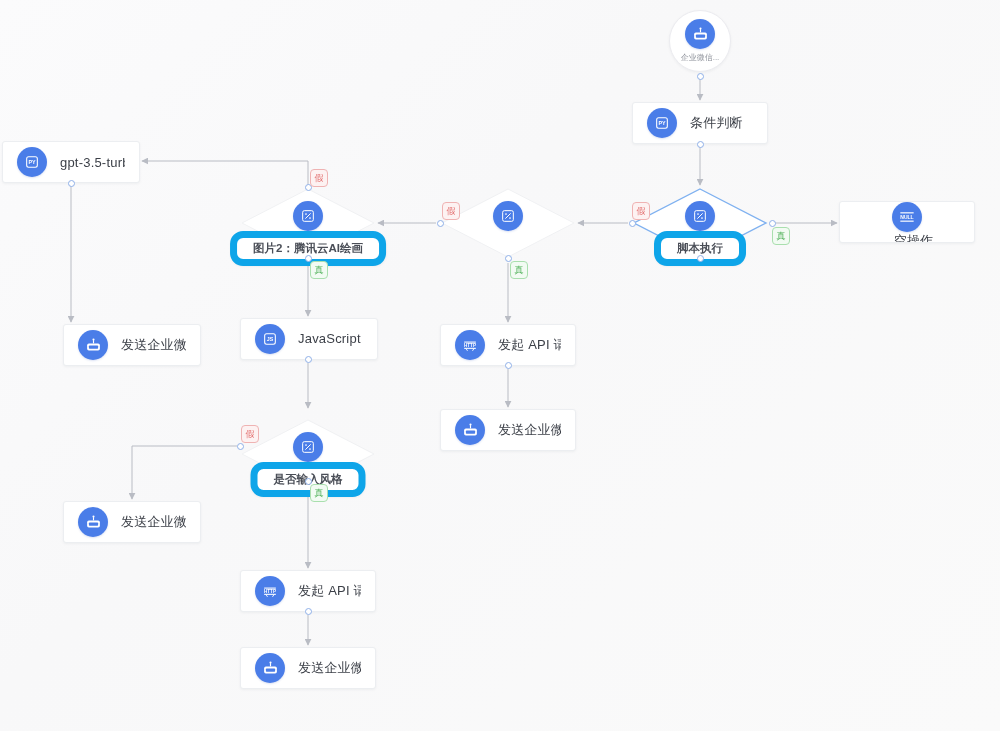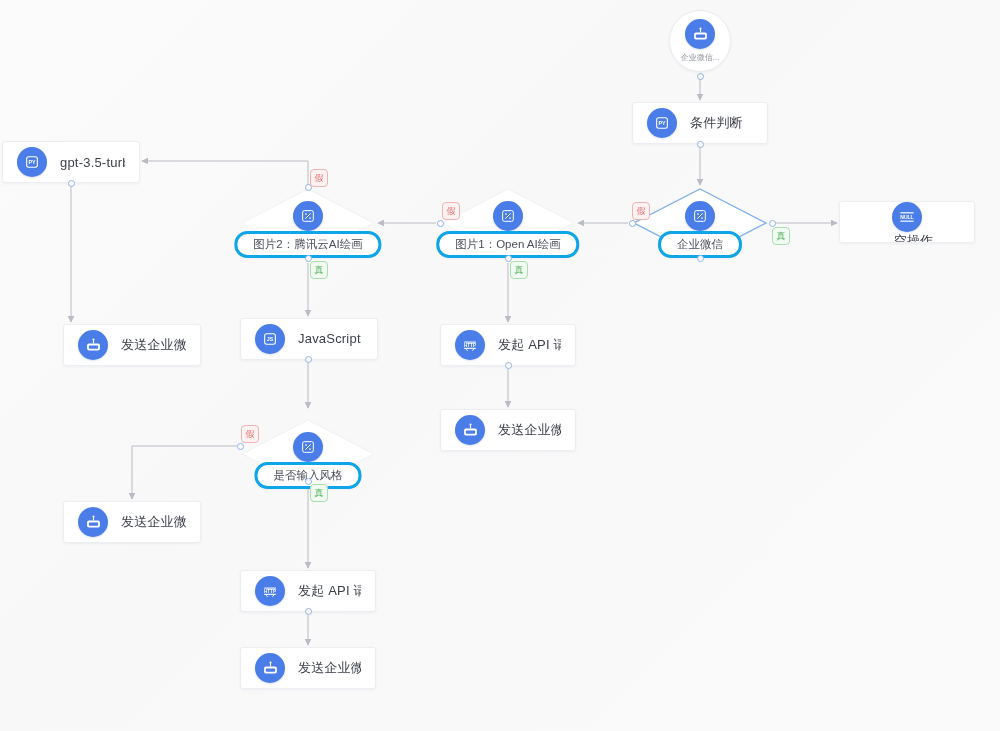--- a/index.html
+++ b/index.html
@@ -93,30 +93,31 @@
     top: 14px;
     transform: translateX(-50%);
     z-index: 3;
   }
   .node-diamond .pill {
     position: absolute;
     left: 50%;
     top: 44px;
     transform: translateX(-50%);
     background: #ffffff;
-    border: 3px solid #0ea5e9;
+    border: 7px solid #0ea5e9;
     border-radius: 13px;
     height: 21px;
     line-height: 21px;
     padding: 0 16px;
     font-size: 11.5px;
     color: #4a4e57;
     white-space: nowrap;
     z-index: 4;
     box-shadow: 0 1px 2px rgba(20,30,60,0.04);
+    font-weight: bold;
   }
 
   
   .icon {
     width: 30px;
     height: 30px;
     border-radius: 50%;
     background: #4a7de8;
     display: flex;
     align-items: center;
@@ -235,21 +236,21 @@
       <polygon points="68,2 134,36 68,70 2,36" fill="#ffffff" stroke="#7fb1f0" stroke-width="1.4"></polygon>
     </svg>
     <span class="icon lg dia-icon">
       <svg width="16" height="16" viewBox="0 0 24 24">
         <rect x="4" y="4" width="16" height="16" rx="2.5" fill="none" stroke="#fff" stroke-width="1.5"></rect>
         <path d="M8 16 L16 8" stroke="#fff" stroke-width="1.5"></path>
         <circle cx="9" cy="9" r="1.3" fill="#fff"></circle>
         <circle cx="15" cy="15" r="1.3" fill="#fff"></circle>
       </svg>
     </span>
-    <span class="pill">企业微信</span>
+    <span class="pill">脚本执行</span>
   </div>
   <div class="dot" style="left:628.5px; top:219.5px;"></div>
   <div class="dot" style="left:768.5px; top:219.5px;"></div>
   <div class="dot" style="left:696.5px; top:255px;"></div>
 
   <div class="node-rect" style="left:839px; top:201px; width:136px; height:42px;flex-direction:column;">
     <span class="icon lg">
       <svg width="20" height="20" viewBox="0 0 24 24">
         <path d="M4 7 H20" stroke="#fff" stroke-width="1.4"></path>
         <path d="M4 17 H20" stroke="#fff" stroke-width="1.4"></path>
@@ -264,21 +265,20 @@
       <polygon points="68,2 134,36 68,70 2,36" fill="#ffffff" stroke="#f0f1f3" stroke-width="1"></polygon>
     </svg>
     <span class="icon lg dia-icon">
       <svg width="16" height="16" viewBox="0 0 24 24">
         <rect x="4" y="4" width="16" height="16" rx="2.5" fill="none" stroke="#fff" stroke-width="1.5"></rect>
         <path d="M8 16 L16 8" stroke="#fff" stroke-width="1.5"></path>
         <circle cx="9" cy="9" r="1.3" fill="#fff"></circle>
         <circle cx="15" cy="15" r="1.3" fill="#fff"></circle>
       </svg>
     </span>
-    <span class="pill">图片1：Open AI绘画</span>
   </div>
   <div class="dot" style="left:436.5px; top:219.5px;"></div>
   <div class="dot" style="left:504.5px; top:255px;"></div>
 
   <div class="node-diamond" style="left:240px; top:187px;">
     <svg class="dia" viewBox="0 0 136 72">
       <polygon points="68,2 134,36 68,70 2,36" fill="#ffffff" stroke="#f0f1f3" stroke-width="1"></polygon>
     </svg>
     <span class="icon lg dia-icon">
       <svg width="16" height="16" viewBox="0 0 24 24">

